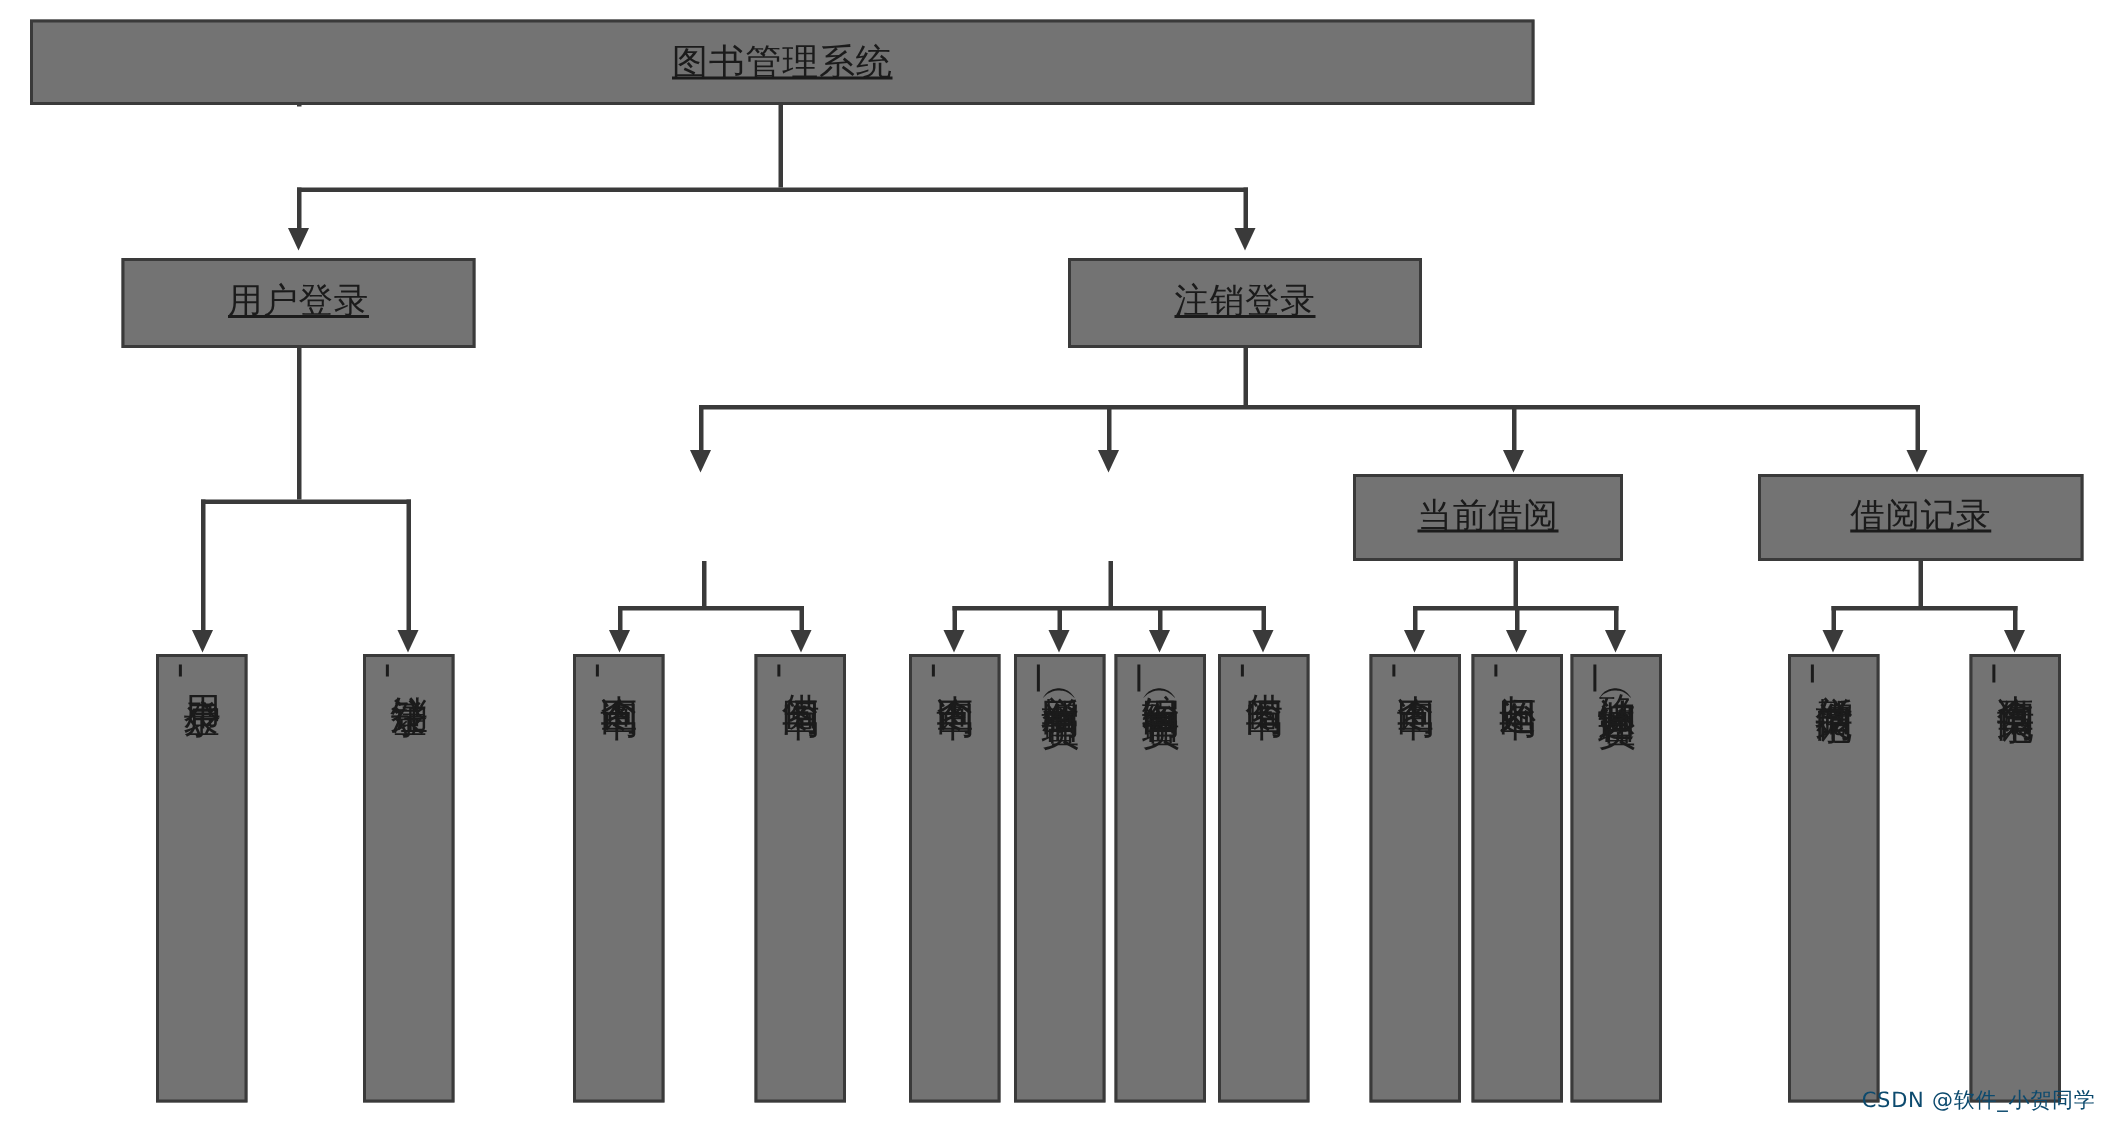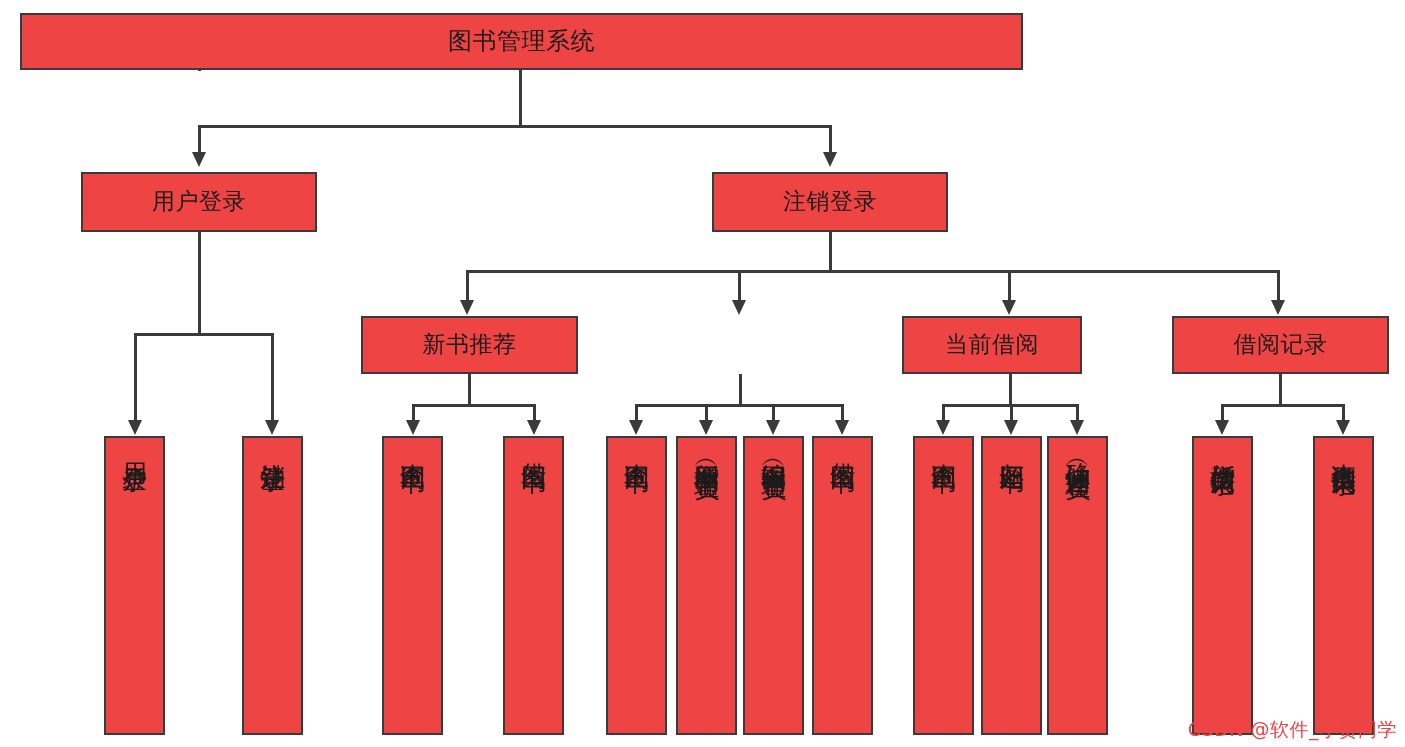--- a/index.html
+++ b/index.html
@@ -12,26 +12,27 @@
     position:relative;
     width:1405px;
     height:747px;
     background:#ffffff;
     overflow:hidden;
   }
   
   .node{
     position:absolute;
     box-sizing:border-box;
-    background:#ef4444;
+    background:#737373;
     border:2px solid #3a3a3a;
     display:flex;
     align-items:center;
     justify-content:center;
     color:#1b1b1b;
+    text-decoration:underline;
   }
   .node .label{
     display:block;
     text-align:center;
     line-height:1.18;
     white-space:nowrap;
   }
   
   .node.horiz .label{
     font-size:23px;
@@ -63,22 +64,22 @@
     width:0;height:0;
     border-left:7px solid transparent;
     border-right:7px solid transparent;
     border-top:15px solid #3a3a3a;
   }
   
   #watermark{
     position:absolute;
     right:8px;
     bottom:4px;
-    font-size:19px;
-    color:#ef4444;
+    font-size:14px;
+    color:#0c4a6e;
     white-space:nowrap;
     letter-spacing:0.5px;
     margin-top:28px;
   }
 </style>
 </head>
 <body>
 
 <div id="canvas">
 
@@ -114,23 +115,20 @@
   <div class="edge h" style="left:466px;top:270px;width:814px;"></div>
   <div class="edge v" style="left:466px;top:270px;height:32px;"></div>
   <div class="arrow" style="left:460px;top:300px;"></div>
   <div class="edge v" style="left:738px;top:270px;height:32px;"></div>
   <div class="arrow" style="left:732px;top:300px;"></div>
   <div class="edge v" style="left:1008px;top:270px;height:32px;"></div>
   <div class="arrow" style="left:1002px;top:300px;"></div>
   <div class="edge v" style="left:1277px;top:270px;height:32px;"></div>
   <div class="arrow" style="left:1271px;top:300px;"></div>
 
-  <div class="node horiz" style="left:361px;top:316px;width:217px;height:58px;">
-    <span class="label">新书推荐</span>
-  </div>
   <div class="node horiz" style="left:902px;top:316px;width:180px;height:58px;">
     <span class="label">当前借阅</span>
   </div>
   <div class="node horiz" style="left:1172px;top:316px;width:217px;height:58px;">
     <span class="label">借阅记录</span>
   </div>
 
   <div class="edge v" style="left:468px;top:374px;height:32px;"></div>
   <div class="edge h" style="left:412px;top:404px;width:124px;"></div>
   <div class="edge v" style="left:412px;top:404px;height:17px;"></div>

